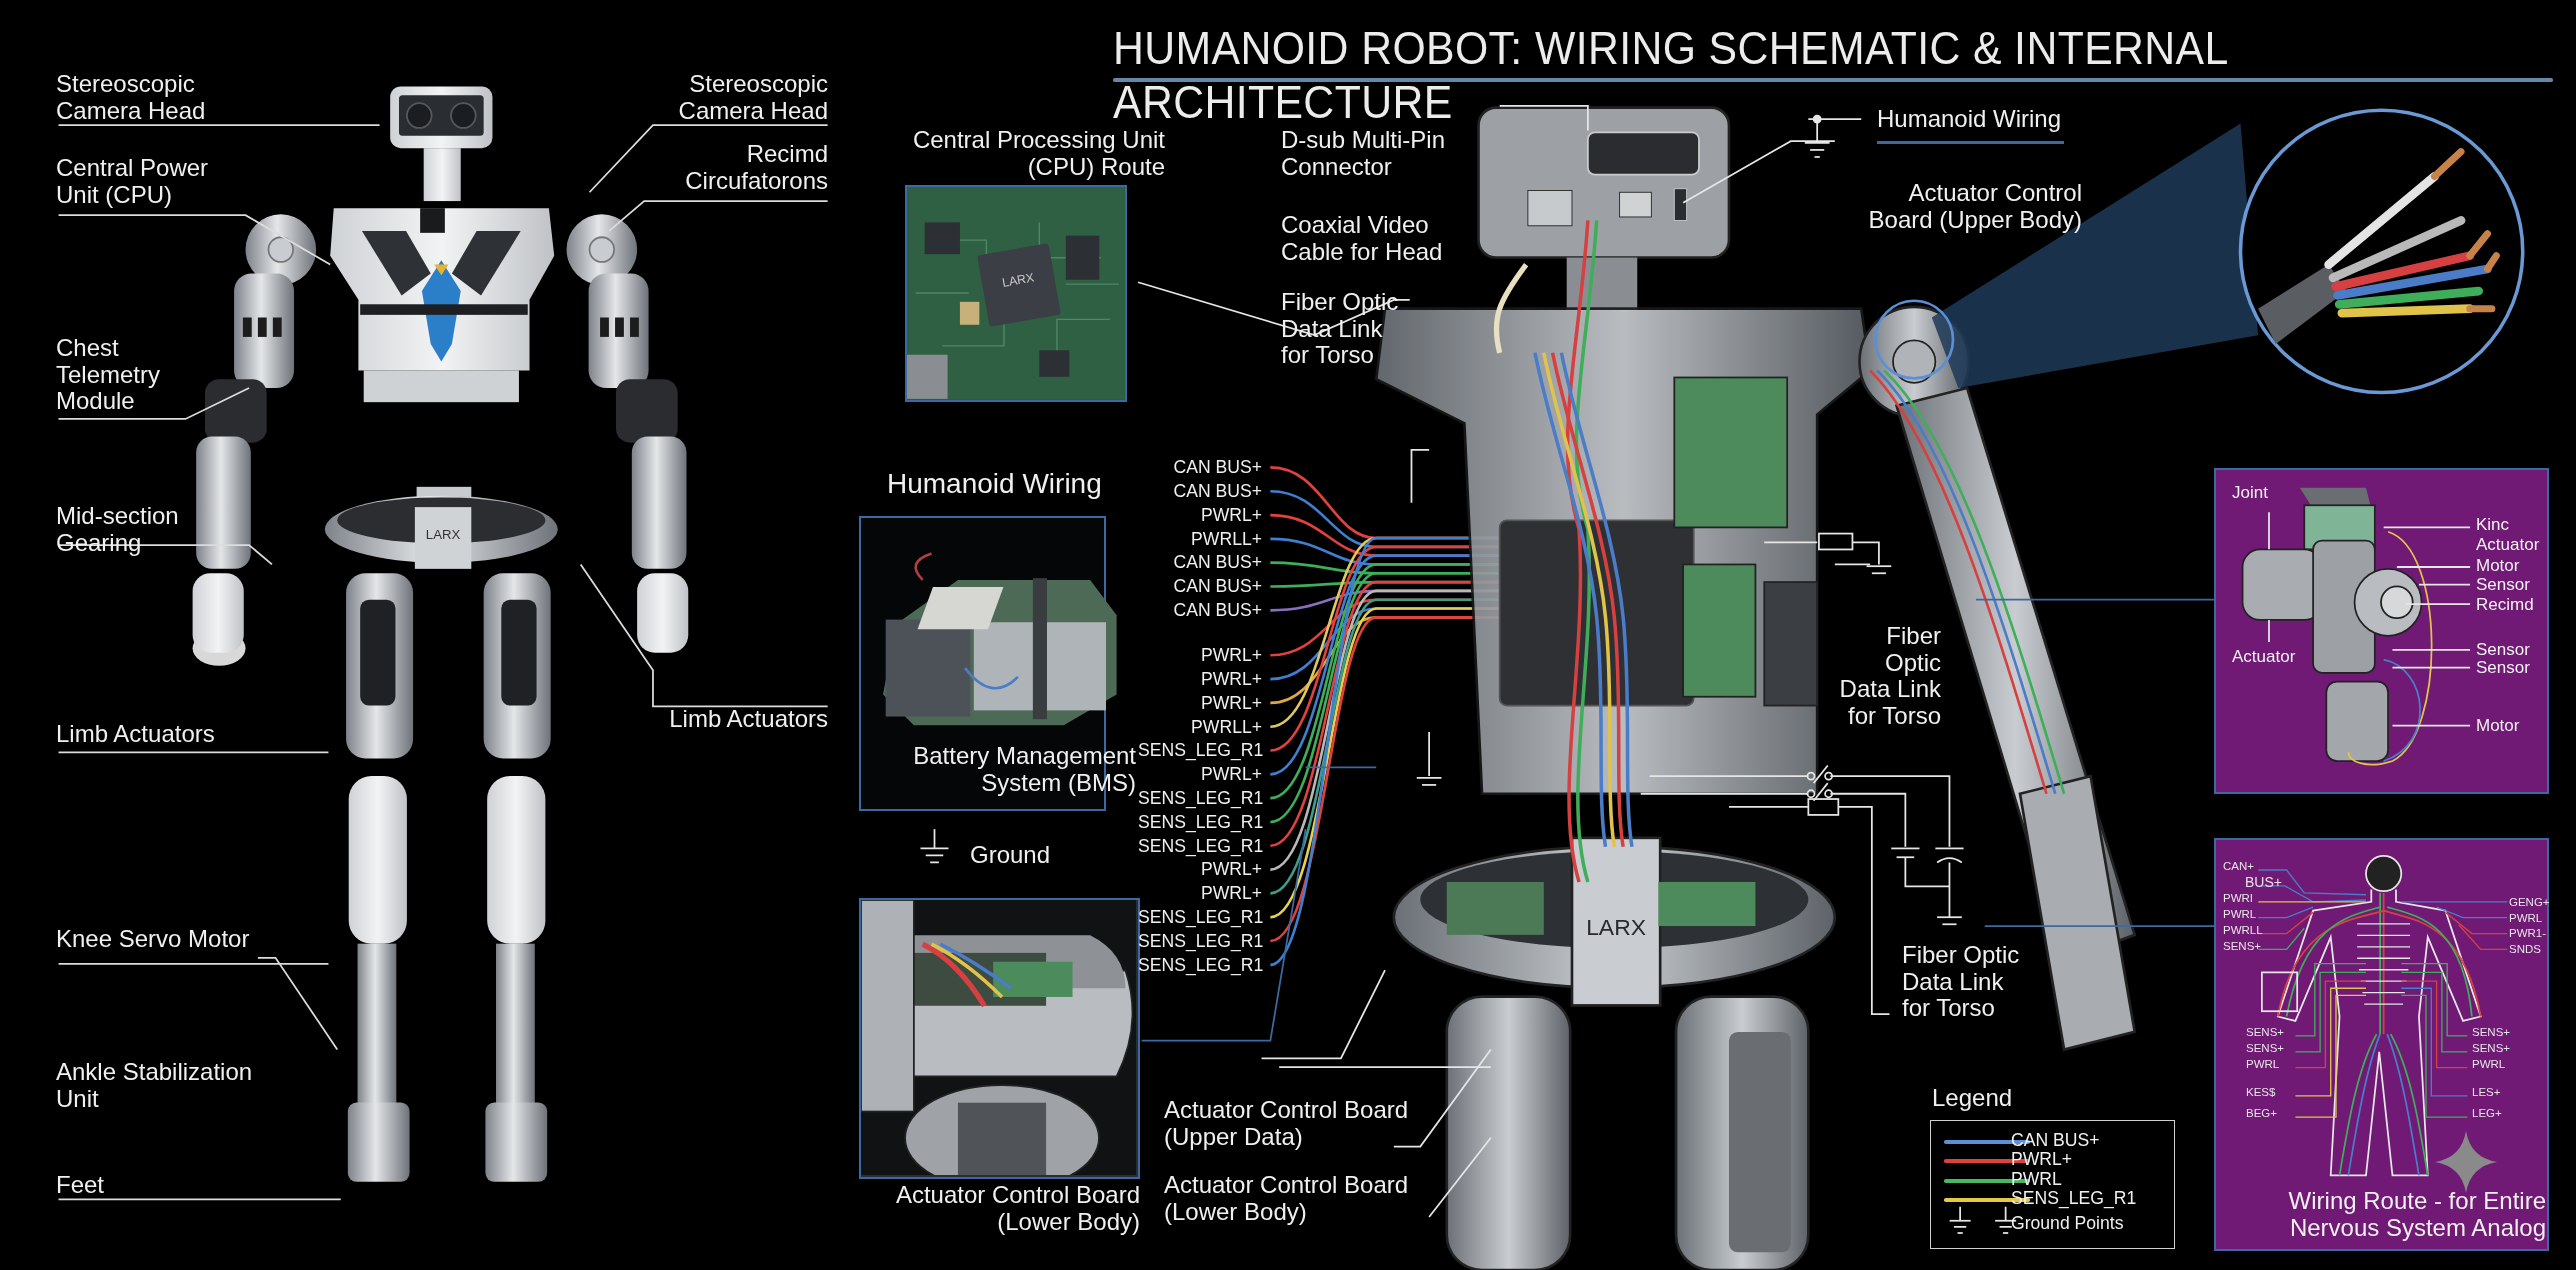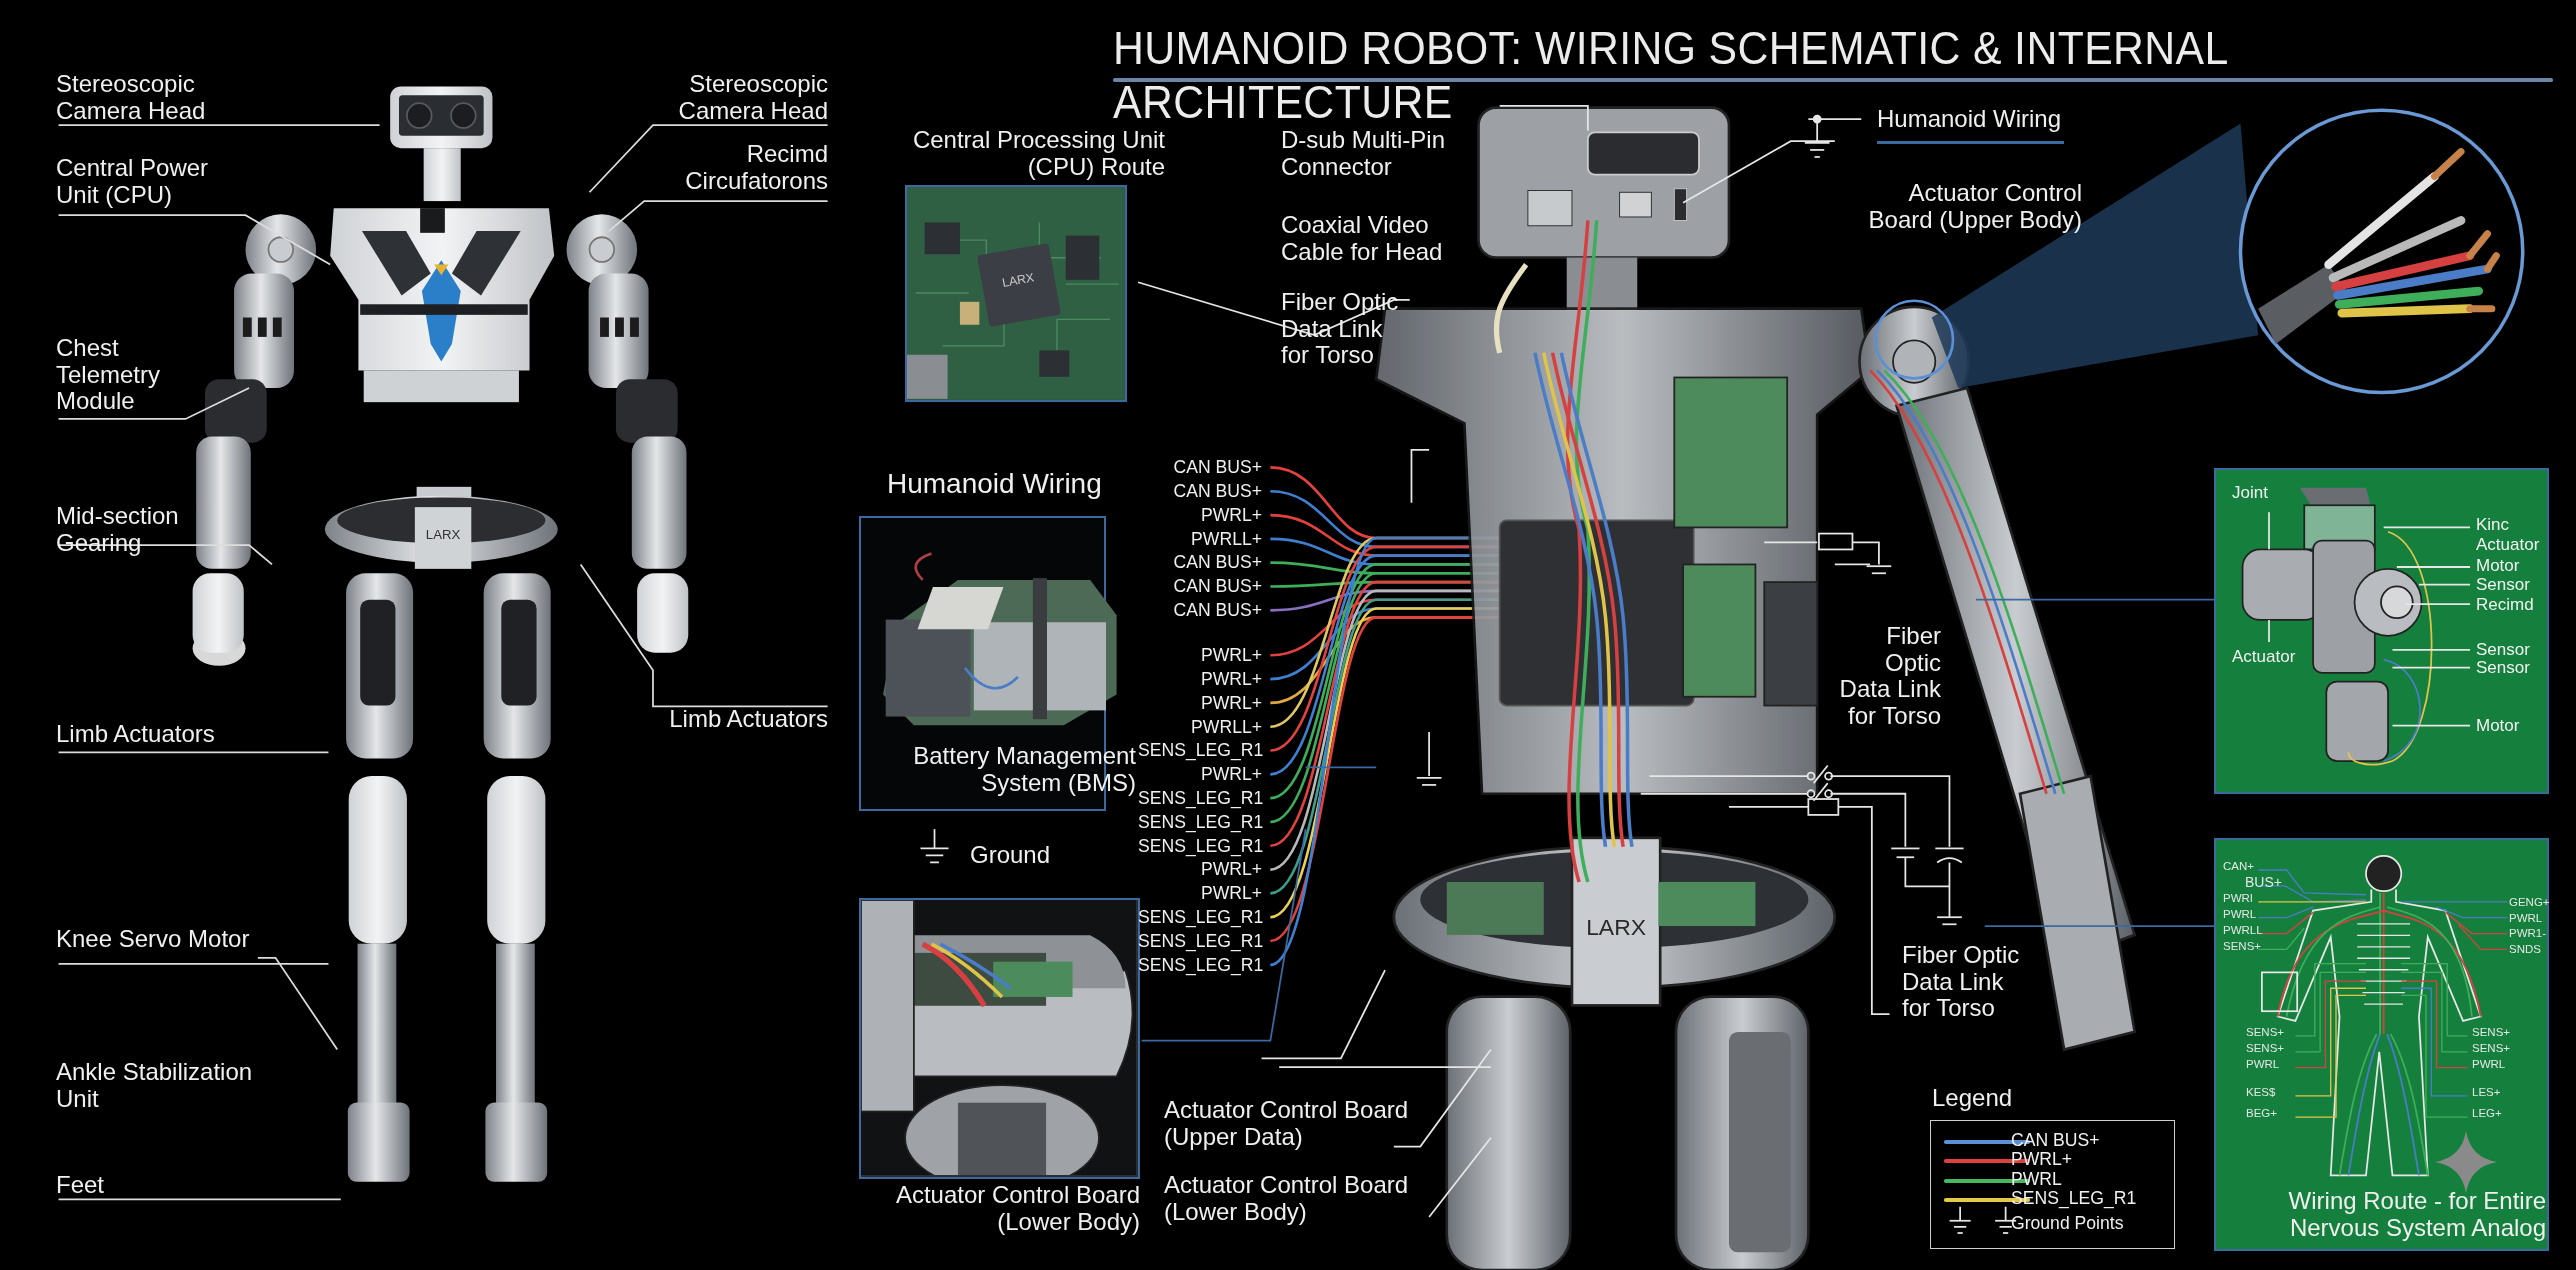--- a/index.html
+++ b/index.html
@@ -3,21 +3,21 @@
 <meta charset="utf-8">
 <style>
   html, body { margin:0; padding:0; background:#000; }
   body { width:2576px; height:1270px; position:relative; overflow:hidden;
          font-family:"Liberation Sans", sans-serif; color:#f2f2f2; }
   .abs { position:absolute; }
   .lbl { position:absolute; font-size:24px; line-height:26.5px; color:#f0f0f0; white-space:nowrap; }
   .lbl.r { text-align:right; }
   .lbl.c { text-align:right; }
   .tiny { font-size:17px; line-height:21px; }
-  .frame { position:absolute; border:2.6px solid #3b6aa0; box-sizing:border-box; background:#15803d; }
+  .frame { position:absolute; border:2.6px solid #3b6aa0; box-sizing:border-box; background:#701a75; }
   svg.overlay { position:absolute; left:0; top:0; }
   .title { position:absolute; left:1113px; top:21px; font-size:46px; letter-spacing:0.4px;
            color:#ececec; font-family:"Liberation Sans", sans-serif; transform:scaleX(0.93); transform-origin:left top; }
   .title-rule { position:absolute; left:1113px; top:78px; width:1440px; height:4.4px; background:#6a86a6; border-radius:1.8px; }
   .wire-label { position:absolute; left:1138px; width:124px; text-align:right; font-size:17.6px; line-height:24px; color:#f0f0f0; white-space:nowrap; }
   .legend-box { position:absolute; left:1930px; top:1120px; width:245px; height:129px; border:1.8px solid #cfcfcf; box-sizing:border-box; }
   .legend-row { position:absolute; left:2011px; font-size:17.6px; line-height:19.4px; color:#f0f0f0; white-space:nowrap; }
   .legend-swatch { position:absolute; left:1944px; width:86px; height:3.5px; border-radius:1.8px; }
 </style>
 </head>

